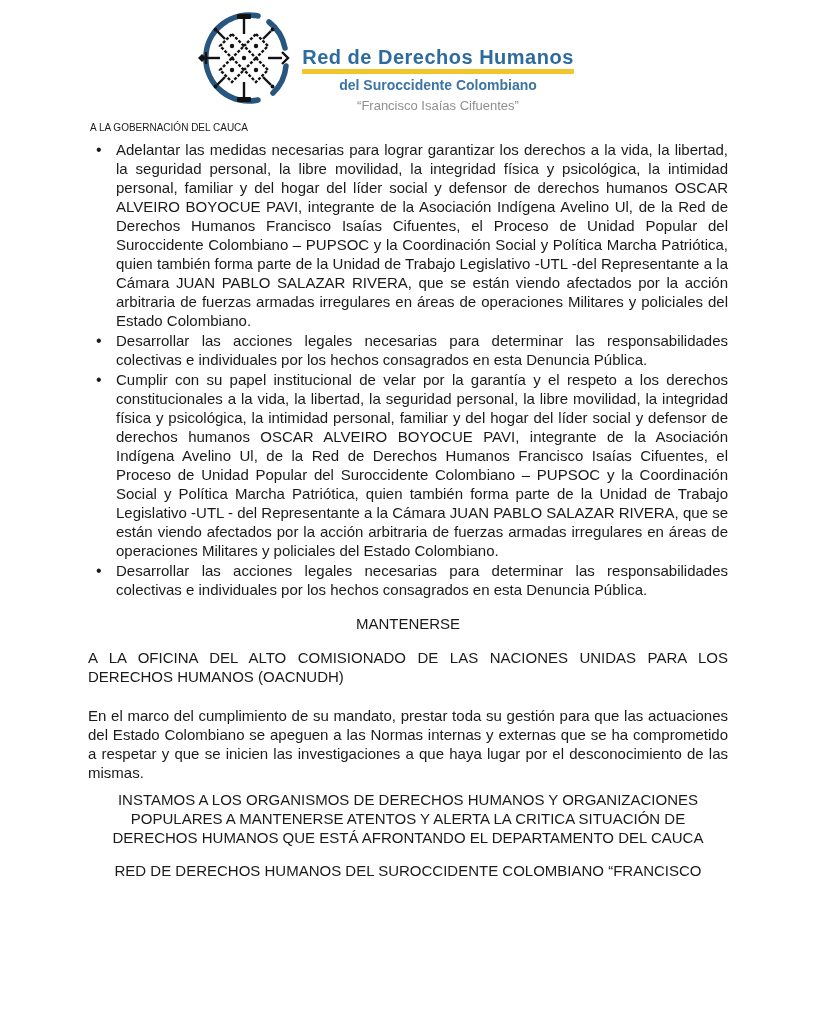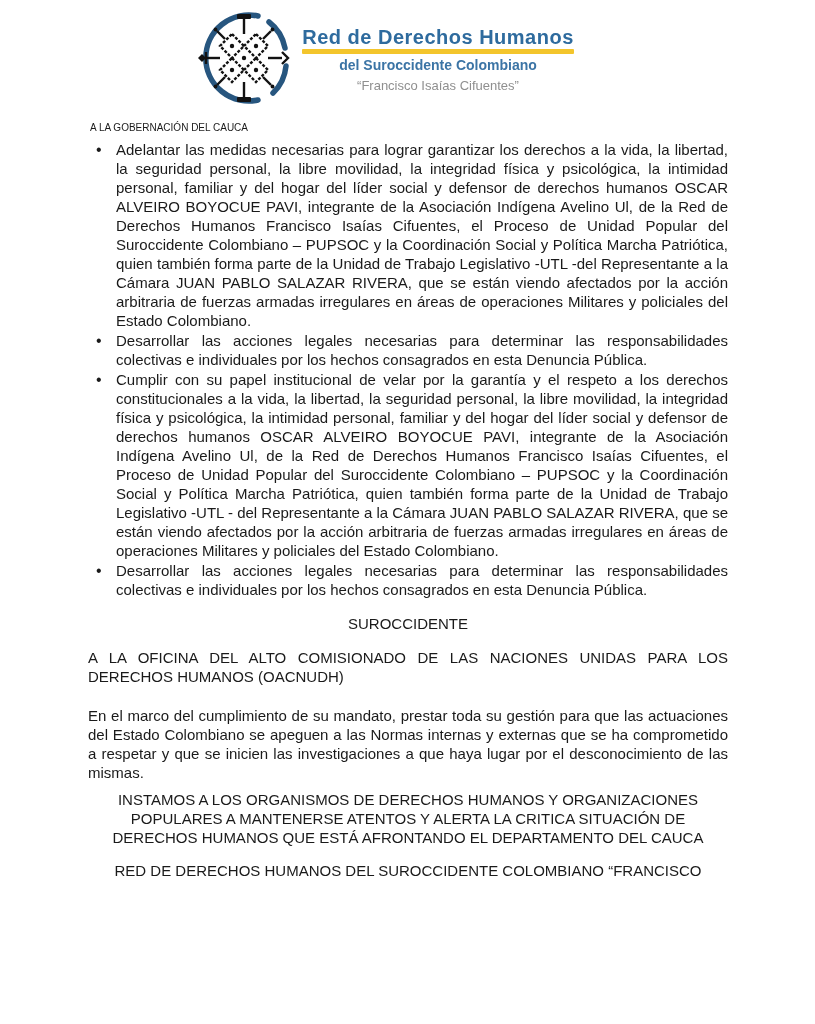--- a/index.html
+++ b/index.html
@@ -25,21 +25,21 @@
     display: flex;
     align-items: flex-start;
     justify-content: center;
     padding-right: 48px;
     margin-bottom: 4px;
     height: 102px;
   }
   .emblem { flex: 0 0 auto; }
   .logo-text {
     margin-left: 8px;
-    margin-top: 20px;
+    margin-top: 40px;
     display: flex;
     flex-direction: column;
     align-items: center;
   }
   .logo-title {
     font-size: 20px;
     font-weight: bold;
     letter-spacing: 0.5px;
     color: #2e6b9e;
     white-space: nowrap;
@@ -172,21 +172,21 @@
     </ul>
   </section>
 
   <section>
     <ul class="bullets">
       <li>Cumplir con su papel institucional de velar por la garantía y el respeto a los derechos constitucionales a la vida, la libertad, la seguridad personal, la libre movilidad, la integridad física y psicológica, la intimidad personal, familiar y del hogar del líder social y defensor de derechos humanos OSCAR ALVEIRO BOYOCUE PAVI, integrante de la Asociación Indígena Avelino Ul, de la Red de Derechos Humanos Francisco Isaías Cifuentes, el Proceso de Unidad Popular del Suroccidente Colombiano – PUPSOC y la Coordinación Social y Política Marcha Patriótica, quien también forma parte de la Unidad de Trabajo Legislativo -UTL - del Representante a la Cámara JUAN PABLO SALAZAR RIVERA, que se están viendo afectados por la acción arbitraria de fuerzas armadas irregulares en áreas de operaciones Militares y policiales del Estado Colombiano.</li>
       <li>Desarrollar las acciones legales necesarias para determinar las responsabilidades colectivas e individuales por los hechos consagrados en esta Denuncia Pública.</li>
     </ul>
   </section>
 
-  <div class="center-heading">SUROCCIDENTE</div>
+  <div class="center-heading">MANTENERSE</div>
 
   <section>
     <div class="sub-heading">A LA OFICINA DEL ALTO COMISIONADO DE LAS NACIONES UNIDAS PARA LOS DERECHOS HUMANOS (OACNUDH)</div>
     <p class="paragraph">En el marco del cumplimiento de su mandato, prestar toda su gestión para que las actuaciones del Estado Colombiano se apeguen a las Normas internas y externas que se ha comprometido a respetar y que se inicien las investigaciones a que haya lugar por el desconocimiento de las mismas.</p>
   </section>
 
   <p class="center-par">INSTAMOS A LOS ORGANISMOS DE DERECHOS HUMANOS Y ORGANIZACIONES POPULARES A MANTENERSE ATENTOS Y ALERTA LA CRITICA SITUACIÓN DE DERECHOS HUMANOS QUE ESTÁ AFRONTANDO EL DEPARTAMENTO DEL CAUCA</p>
 
   <div class="footer-line">RED DE DERECHOS HUMANOS DEL SUROCCIDENTE COLOMBIANO “FRANCISCO</div>
 

